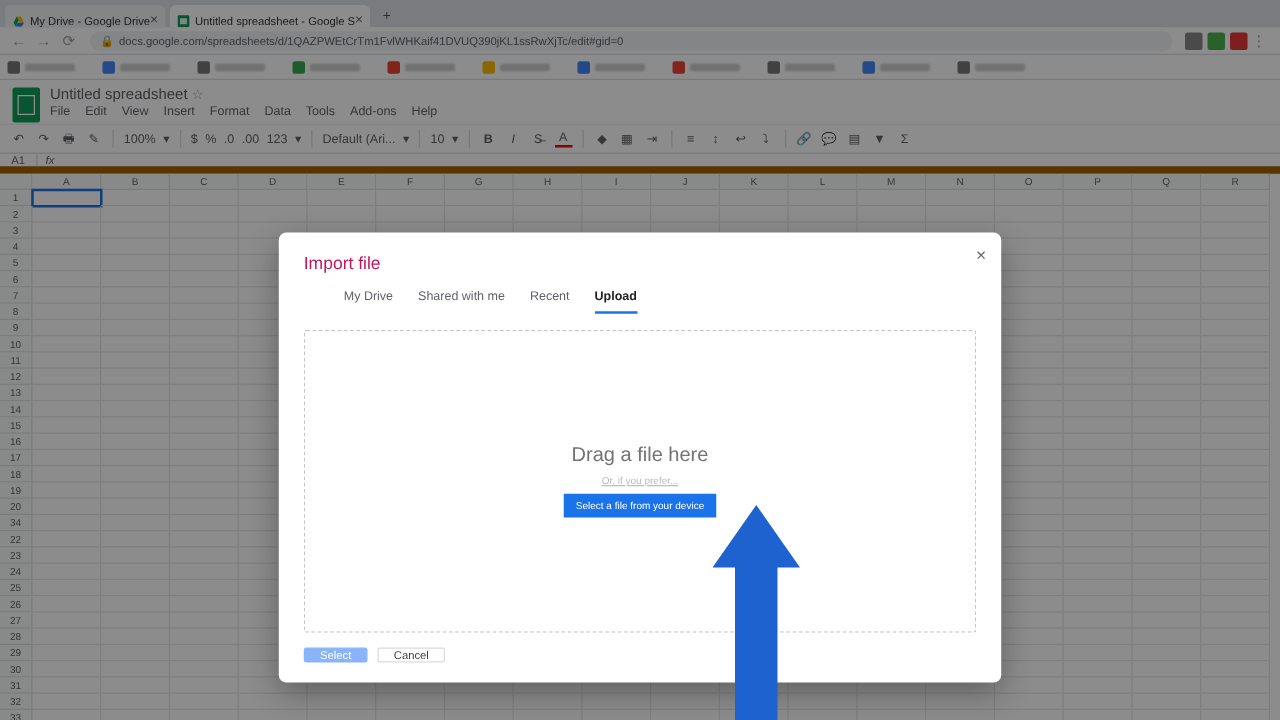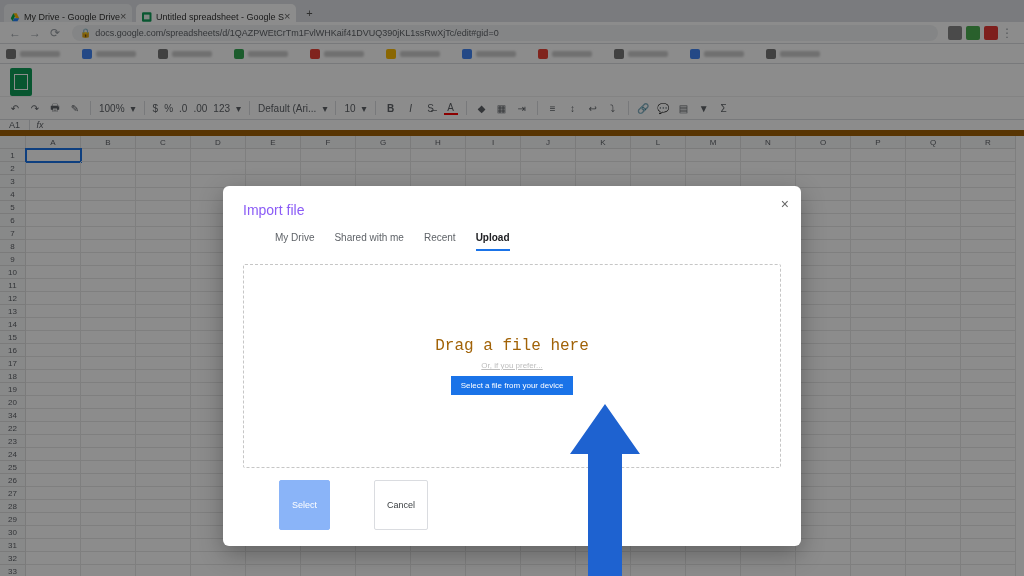--- a/index.html
+++ b/index.html
@@ -50,31 +50,31 @@
   .colhdr { background: #f8f9fa; border-right: 1px solid #e0e0e0; border-bottom: 1px solid #e0e0e0; text-align: center; line-height: 13px; }
   .rowhdr { background: #f8f9fa; border-right: 1px solid #e0e0e0; border-bottom: 1px solid #e0e0e0; text-align: center; line-height: 13px; }
   .cell { border-right: 1px solid #e8e8e8; border-bottom: 1px solid #e8e8e8; }
   .activecell { outline: 2px solid #1a73e8; outline-offset: -1px; }
 
   
   .overlay { position: absolute; inset: 0; background: rgba(0,0,0,0.45); }
 
   
   .modal { position: absolute; left: 50%; top: 186px; transform: translateX(-50%); width: 578px; height: 360px; background: #fff; border-radius: 6px; box-shadow: 0 8px 24px rgba(0,0,0,0.3); padding: 16px 20px; display: flex; flex-direction: column; }
-  .mtitle { font-size: 14px; color: #8b5cf6; }
+  .mtitle { font-size: 14px; color: #be185d; }
   .mclose { position: absolute; right: 12px; top: 10px; font-size: 14px; color: #666; }
   .mtabs { display: flex; gap: 20px; margin-top: 14px; font-size: 10px; color: #5f6368; border-bottom: 1px solid transparent; margin-left: 32px; }
   .mtab { padding-bottom: 6px; cursor: pointer; }
   .mtab.active { color: #202124; font-weight: 600; border-bottom: 2px solid #1a73e8; }
   .dropzone { flex: 1; margin-top: 12px; border: 1.5px dashed #c6c6c6; border-radius: 2px; display: flex; flex-direction: column; align-items: center; justify-content: center; gap: 6px; }
-  .dragtxt { font-size: 16px; color: #a16207; font-family: Liberation Mono, monospace; }
+  .dragtxt { font-size: 16px; color: #737373; }
   .ortxt { font-size: 8px; color: #bdbdbd; text-decoration: underline; }
   .selbtn { background: #1a73e8; color: #fff; font-size: 8px; padding: 5px 10px; border: none; cursor: pointer; }
   .mfooter { display: flex; gap: 8px; margin-top: 12px; }
-  .mfbtn { font-size: 9px; padding: 19px 12px; border: 1px solid #dadce0; background: #fff; color: #3c4043; border-radius: 2px; margin-left: 36px; }
+  .mfbtn { font-size: 9px; padding: 0 12px; border: 1px solid #dadce0; background: #fff; color: #3c4043; border-radius: 2px; }
   .mfbtn.primary { background: #8ab4f8; border-color: #8ab4f8; color: #fff; }
 
   
   .arrow { position: absolute; left: 570px; top: 404px; pointer-events: none; }
 </style>
 </head>
 <body>
 
 <div class="tabstrip">
   <div class="tab">
@@ -154,20 +154,37 @@
     </div>
   <div class="bmitem">
       <div class="bmicon" style="background:#777"></div>
       <div class="bmtext"></div>
     </div>
 </div>
 
 <div class="sheetshdr">
   <div class="titlerow">
     <div class="sheetslogo"></div>
+    <div>
+      <div>
+        <span class="doctitle">Untitled spreadsheet</span>
+        <span class="star">☆</span>
+      </div>
+      <div class="menubar" style="padding-left:0">
+        <span>File</span>
+        <span>Edit</span>
+        <span>View</span>
+        <span>Insert</span>
+        <span>Format</span>
+        <span>Data</span>
+        <span>Tools</span>
+        <span>Add-ons</span>
+        <span>Help</span>
+      </div>
+    </div>
   </div>
 </div>
 
 <div class="toolbar">
   <div class="tbtn">↶</div>
   <div class="tbtn">↷</div>
   <div class="tbtn">🖶</div>
   <div class="tbtn">✎</div>
   <div class="sep"></div>
   <span>100%</span>

